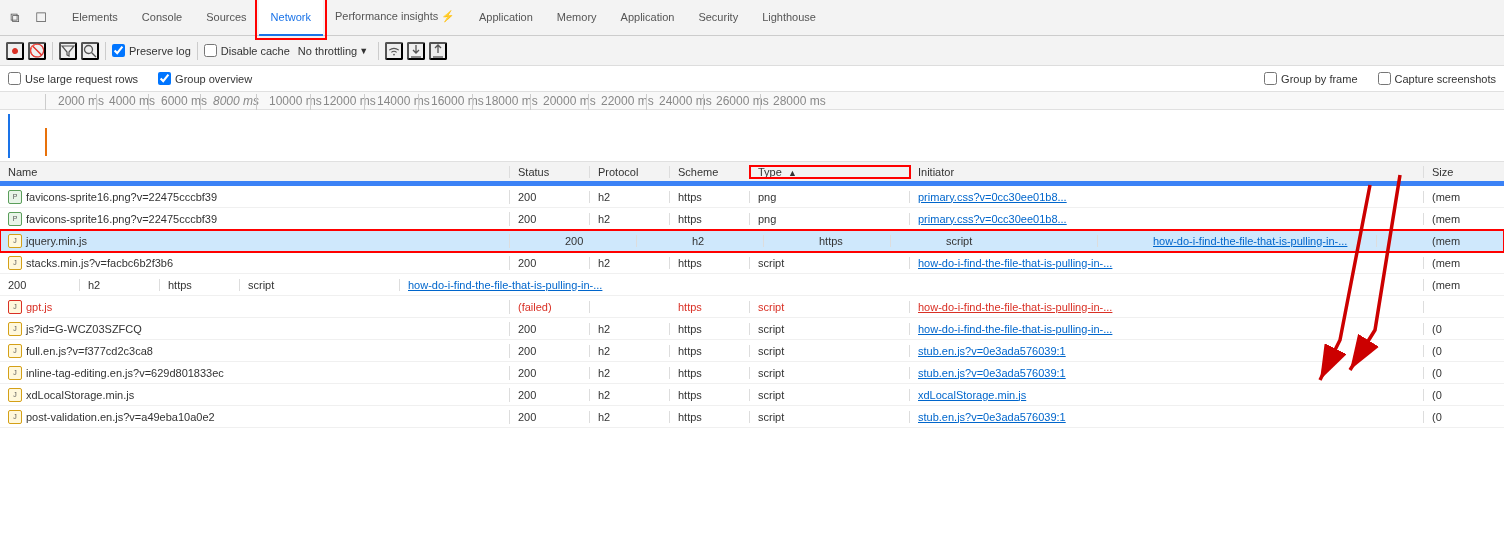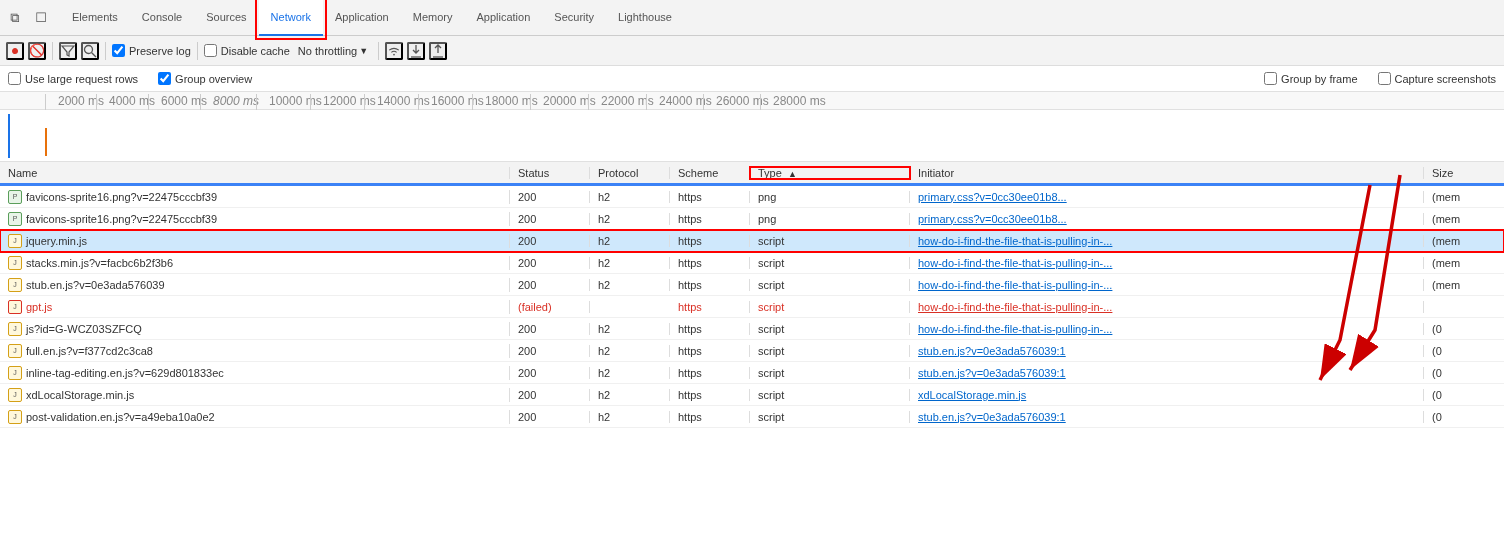--- a/index.html
+++ b/index.html
@@ -122,21 +122,21 @@
       height: 100%;
     }
     .timeline-graph {
       height: 52px;
       position: relative;
       background: #fff;
     }
     .table-header {
       display: flex;
       background: #f3f3f3;
-      border-bottom: 3px solid #3b82f6;
+      border-bottom: 5px solid #3b82f6;
       height: 24px;
       align-items: center;
       font-size: 11px;
       font-weight: 500;
       color: #333;
       position: sticky;
       top: 0;
       z-index: 10;
     }
     .col-name { flex: 0 0 510px; padding: 0 8px; border-right: 1px solid #ddd; overflow: hidden; }
@@ -154,21 +154,21 @@
     }
 
     .table-row {
       display: flex;
       border-bottom: 1px solid #f0f0f0;
       height: 22px;
       align-items: center;
       font-size: 11px;
       cursor: pointer;
     }
-    .table-row.selected { background: #cfe8fc; }
+    .table-row.selected { background: #cfe8fc; gap: 47px; }
     .table-row.highlighted-row {
       outline: 2px solid red;
       outline-offset: -1px;
     }
     .table-row.failed-row {
       color: #d93025;
     }
 
     .row-name-content {
       display: flex; align-items: center; gap: 4px; overflow: hidden;
@@ -219,20 +219,23 @@
     <span>Elements</span>
   </div>
   <div class="tab-item">
     <span>Console</span>
   </div>
   <div class="tab-item">
     <span>Sources</span>
   </div>
   <div class="tab-item active red-box-network-tab">
     <span>Network</span>
+  </div>
+  <div class="tab-item">
+    <span>Performance insights ⚡</span>
   </div>
   <div class="tab-item">
     <span>Application</span>
   </div>
   <div class="tab-item">
     <span>Memory</span>
   </div>
   <div class="tab-item">
     <span>Application</span>
   </div>
@@ -430,26 +433,20 @@
     <div class="col-protocol">h2</div>
     <div class="col-scheme">https</div>
     <div class="col-type">script</div>
     <div class="col-initiator">
       <span class="link-blue">how-do-i-find-the-file-that-is-pulling-in-...</span>
     </div>
     <div class="col-size">(mem</div>
   </div>
 
   <div class="table-row">
-    <div class="col-name">
-      <div class="row-name-content">
-        <span class="file-icon js">J</span>
-        <span>stub.en.js?v=0e3ada576039</span>
-      </div>
-    </div>
     <div class="col-status">200</div>
     <div class="col-protocol">h2</div>
     <div class="col-scheme">https</div>
     <div class="col-type">script</div>
     <div class="col-initiator">
       <span class="link-blue">how-do-i-find-the-file-that-is-pulling-in-...</span>
     </div>
     <div class="col-size">(mem</div>
   </div>
 

